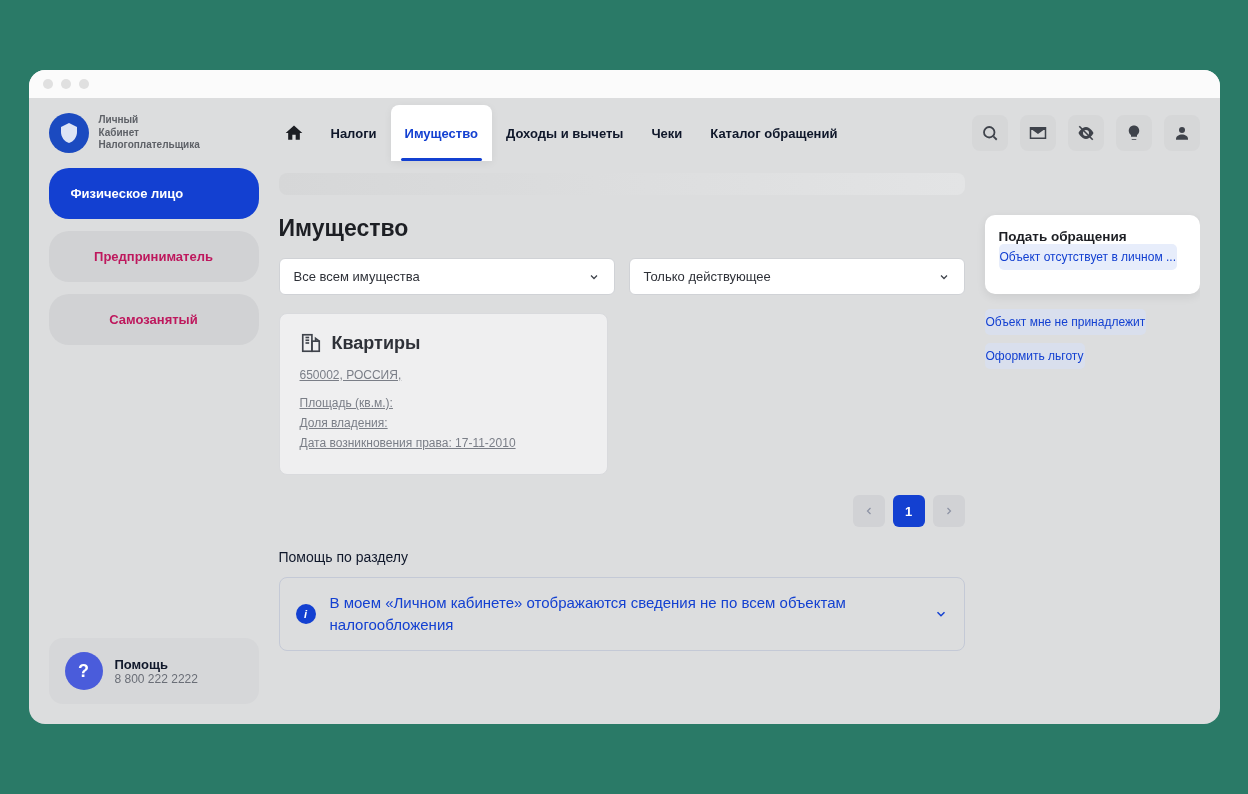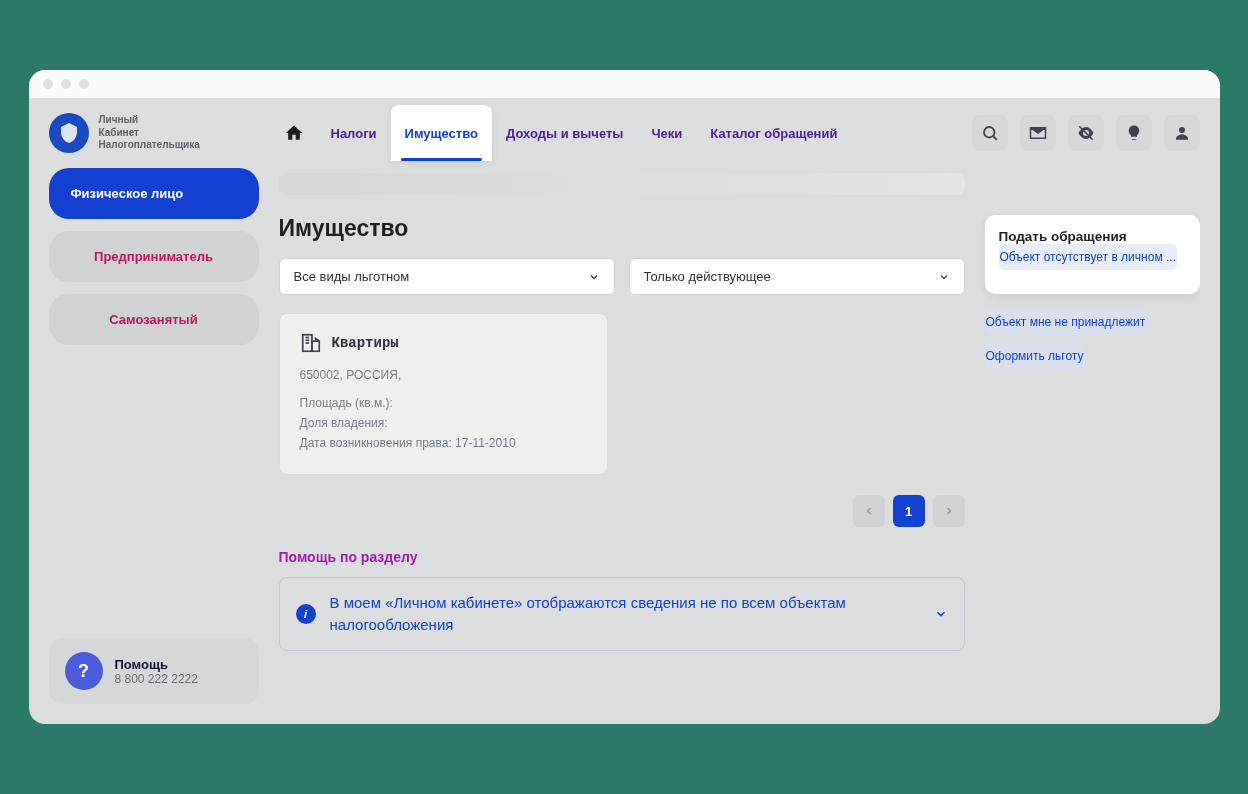--- a/index.html
+++ b/index.html
@@ -83,21 +83,21 @@
       cursor: pointer;
       margin-right: 8px;
     }
     .nav-item {
       padding: 0 14px;
       height: 56px;
       display: flex;
       align-items: center;
       font-size: 13px;
       font-weight: 600;
-      color: #4c1d95;
+      color: #0f172a;
       cursor: pointer;
       border-radius: 8px 8px 0 0;
       position: relative;
     }
     .nav-item.active {
       background: #fff;
       color: #1340d1;
       box-shadow: 0 2px 8px rgba(0,0,0,0.06);
     }
     .nav-item.active::after {
@@ -237,29 +237,29 @@
       padding: 18px 20px;
       width: 48%;
     }
     .card-header {
       display: flex;
       align-items: center;
       gap: 10px;
       margin-bottom: 14px;
     }
     .card-title {
-      font-size: 14px;
+      font-size: 18px;
       font-weight: 700;
       color: #2e3138;
-      font-family: Liberation Mono, monospace;
     }
     .card-line {
       font-size: 12px;
       color: #7a7e87;
       margin-bottom: 6px;
+      text-decoration: underline;
     }
     .card-line.first { margin-bottom: 14px; }
     .pagination {
       display: flex;
       gap: 8px;
       justify-content: flex-end;
       margin-top: 20px;
     }
     .page-btn {
       width: 32px;
@@ -275,22 +275,22 @@
     .page-btn.nav-arrow {
       background: #d1d2d5;
       color: #8d93a4;
     }
     .page-btn.current {
       background: #1340d1;
       color: #fff;
     }
     .help-section-title {
       font-size: 14px;
-      font-weight: 700;
-      color: #a21caf;
+      font-weight: 400;
+      color: #0f172a;
       margin-top: 22px;
       margin-bottom: 12px;
     }
     .help-panel {
       border: 1px solid #c4c9d6;
       border-radius: 8px;
       padding: 14px 16px;
       display: flex;
       align-items: center;
       gap: 14px;
@@ -442,21 +442,21 @@
         </div>
       </div>
 
       <div class="content">
         <div class="main-col">
           <div class="gradient-bar"></div>
           <div class="page-title">Имущество</div>
 
           <div class="filters">
             <div class="select-box">
-              <span>Все виды льготном</span>
+              <span>Все всем имущества</span>
               <svg class="chevron" viewBox="0 0 24 24" fill="none" stroke="#3f434b" stroke-width="2.5">
                   <polyline points="6 9 12 15 18 9"></polyline>
                 </svg>
             </div>
             <div class="select-box">
               <span>Только действующее</span>
               <svg class="chevron" viewBox="0 0 24 24" fill="none" stroke="#3f434b" stroke-width="2.5">
                   <polyline points="6 9 12 15 18 9"></polyline>
                 </svg>
             </div>

